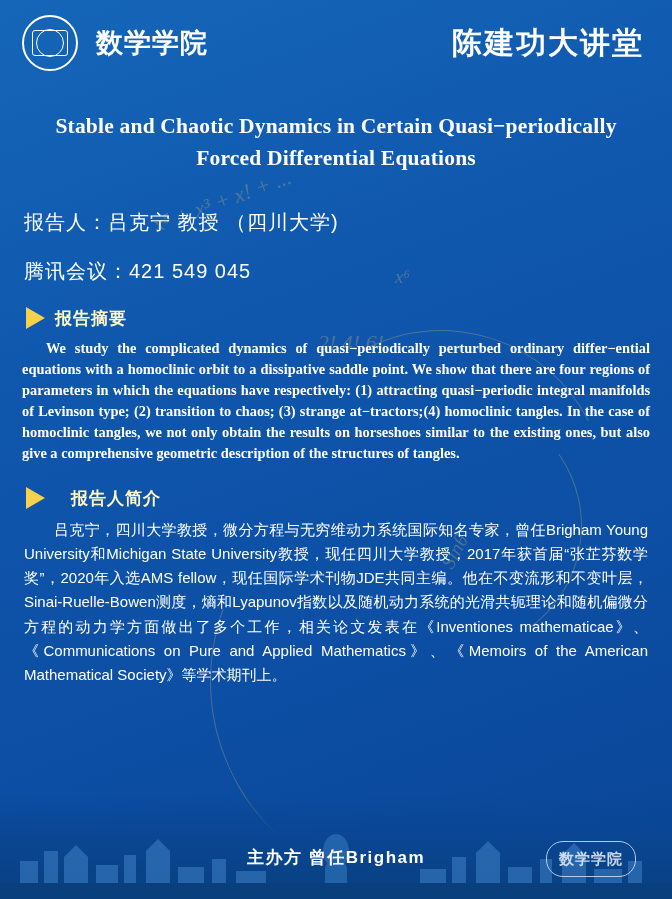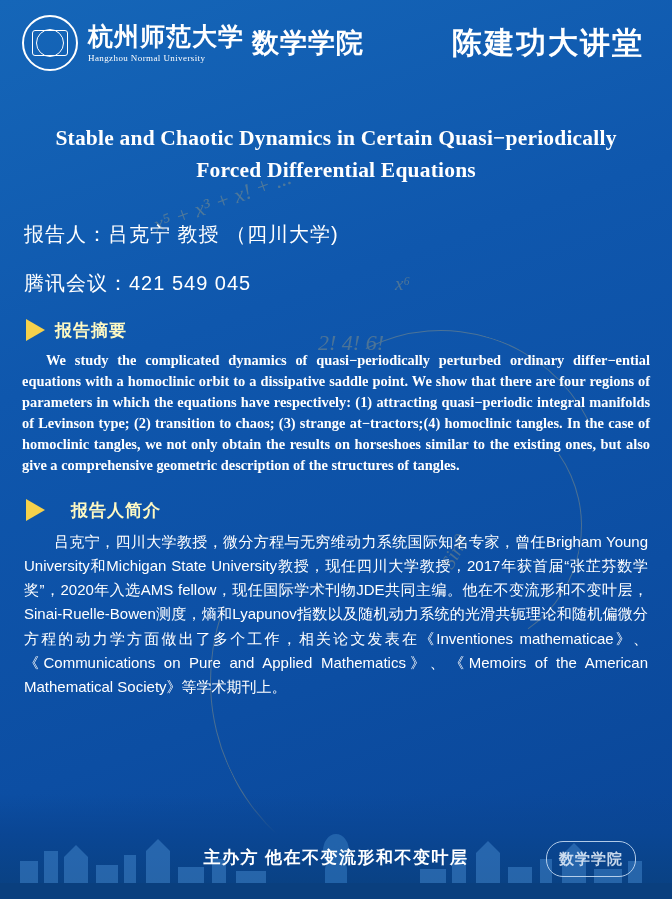--- a/index.html
+++ b/index.html
@@ -26,21 +26,21 @@
     z-index: 0;
   }
   .math-txt {
     position: absolute;
     color: #d9b96a;
     font-family: "Liberation Serif", serif;
     font-style: italic;
     white-space: nowrap;
   }
   .m1 { left: 150px; top: 188px; font-size: 22px; transform: rotate(-20deg); }
-  .m2 { left: 395px; top: 273px; font-size: 19px; }
+  .m2 { left: 395px; top: 266px; font-size: 19px; }
   .m3 { left: 318px; top: 330px; font-size: 22px; }
   .m4 { left: 437px; top: 540px; font-size: 20px; transform: rotate(-62deg); }
   .arc {
     position: absolute;
     border: 1.5px solid #d9b96a;
     border-radius: 50%;
     background: transparent;
   }
   .a1 { left: 275px; top: 330px; width: 330px; height: 330px; border-color: #d9b96a transparent transparent transparent; transform: rotate(18deg); }
   .a2 { left: 330px; top: 400px; width: 250px; height: 250px; border-color: transparent #d9b96a transparent transparent; transform: rotate(10deg); }
@@ -110,21 +110,21 @@
     font-family: "Liberation Serif", serif;
     letter-spacing: 2px;
     padding-right: 6px;
   }
 
   
   .title-wrap {
     position: relative;
     z-index: 2;
     text-align: center;
-    margin-top: 36px;
+    margin-top: 24px;
     padding: 0 30px;
   }
   .talk-title {
     font-family: "Liberation Serif", serif;
     font-size: 21.5px;
     font-weight: bold;
     line-height: 1.5;
     letter-spacing: 0.2px;
   }
 
@@ -253,24 +253,20 @@
   <div class="arc a3"></div>
   <div class="math-txt m1">x⁵ + x³ + x! + ...</div>
   <div class="math-txt m2">x⁶</div>
   <div class="math-txt m3">2!    4!    6!</div>
   <div class="math-txt m4">Sinθ</div>
 </div>
 
 <div class="header">
   <div class="logo-seal">
     <div class="seal-inner"></div>
-  </div>
-  <div class="univ-block">
-    <div class="univ-cn">杭州师范大学</div>
-    <div class="univ-en">Hangzhou Normal University</div>
   </div>
   <div class="dept">数学学院</div>
   <div class="forum-name">陈建功大讲堂</div>
 </div>
 
 <div class="title-wrap">
   <div class="talk-title">Stable and Chaotic Dynamics in Certain Quasi−periodically</div>
   <div class="talk-title">Forced Differential Equations</div>
 </div>
 
@@ -313,16 +309,16 @@
       <rect x="628" y="40" width="14" height="38"></rect>
     </g>
     <g fill="#2a6db4" opacity="0.75">
       <ellipse cx="336" cy="30" rx="13" ry="17"></ellipse>
       <rect x="325" y="40" width="22" height="38" rx="8"></rect>
     </g>
     <g fill="#5fa0dc" opacity="0.35">
       <rect x="0" y="64" width="672" height="14"></rect>
     </g>
   </svg>
-  <div class="footer-text">主办方  他在不变流形和不变叶层</div>
+  <div class="footer-text">主办方  曾任Brigham</div>
   <div class="footer-seal">数学学院</div>
   <div class="bottom-strip"></div>
 </div>
 
 </body></html>

